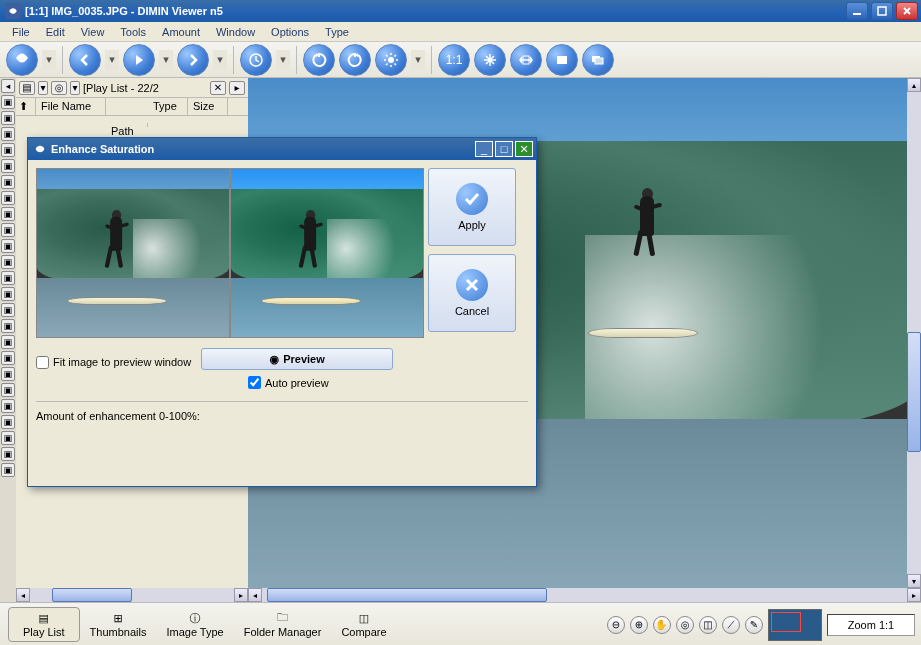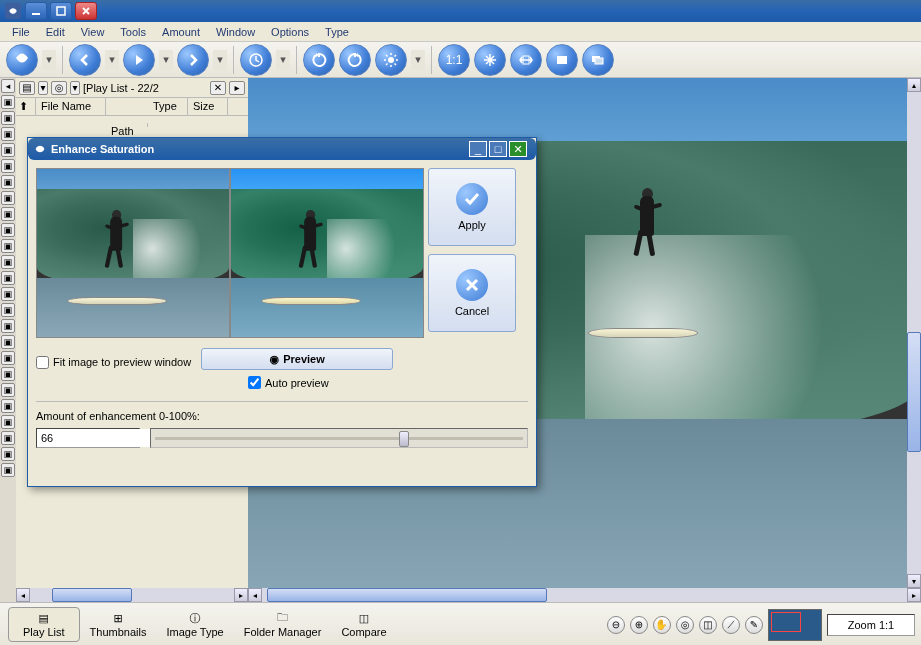--- a/index.html
+++ b/index.html
@@ -40,21 +40,21 @@
 .viewer { flex: 1; position: relative; background: #333; }
 .photo { position: absolute; inset: 0; overflow: hidden; }
 
 .hscroll { position: absolute; bottom: 0; left: 0; right: 0; height: 14px; background: #e8e6da; display: flex; }
 .vscroll { position: absolute; top: 0; right: 0; bottom: 14px; width: 14px; background: #e8e6da; display: flex; flex-direction: column; }
 .sc-btn { width: 14px; height: 14px; background: linear-gradient(to bottom,#eef,#ccd); border: 1px solid #99a; display: flex; align-items: center; justify-content: center; font-size: 8px; cursor: pointer; }
 .sc-track { flex: 1; background: #d8d9e4; position: relative; }
 .sc-thumb { position: absolute; background: linear-gradient(to bottom,#d4def5,#99b4e8); border: 1px solid #5478b8; border-radius: 2px; }
 
 .dialog { position: absolute; left: 27px; top: 137px; width: 510px; height: 350px; background: #ece9d8; border: 1px solid #1d5aa8; box-shadow: 3px 3px 8px rgba(0,0,0,.4); z-index: 100; }
-.dlg-title { height: 22px; background: linear-gradient(to bottom, #3a6ea5, #1d5aa8); display: flex; align-items: center; padding: 0 9px 0 5px; color: white; border-radius: 6px; }
+.dlg-title { height: 22px; background: linear-gradient(to bottom, #3a6ea5, #1d5aa8); display: flex; align-items: center; padding: 0 3px 0 5px; color: white; }
 .dlg-title .t { flex: 1; font-weight: bold; }
 .dlg-title .db { width: 18px; height: 16px; margin-left: 2px; border: 1px solid #fff; display: flex; align-items: center; justify-content: center; background: #4a7ab8; cursor: pointer; }
 .dlg-title .db.close { background: #2a8e2a; }
 .dlg-body { padding: 8px; }
 .preview-row { display: flex; }
 .preview-img { width: 194px; height: 170px; border: 1px solid #888; background: #333; position: relative; overflow: hidden; }
 .dlg-btns { display: flex; flex-direction: column; gap: 8px; margin-left: 4px; }
 .dlg-btn { width: 88px; height: 78px; background: linear-gradient(to bottom,#f0f4fa,#d4def0); border: 1px solid #8aa8d0; border-radius: 3px; display: flex; flex-direction: column; align-items: center; justify-content: center; gap: 4px; cursor: pointer; }
 .dlg-btn .bi { width: 32px; height: 32px; border-radius: 16px; display: flex; align-items: center; justify-content: center; }
 .dlg-btn .bi.ok { background: radial-gradient(circle at 30% 30%, #9cc8ff, #3f7dd6); }
@@ -98,20 +98,21 @@
 </style>
 </head>
 <body>
 
 <div class="titlebar">
   <div class="app-icon">
       <svg viewBox="0 0 16 16">
         <path d="M3 8c2-5 8-5 10 0-2 5-8 5-10 0z" fill="#fff"></path>
       </svg>
     </div>
+  <div class="title">[1:1] IMG_0035.JPG - DIMIN Viewer n5</div>
   <div class="win-btns">
     <div class="win-btn">
         <svg width="10" height="10" viewBox="0 0 10 10">
           <rect x="1" y="7" width="8" height="2" fill="#fff"></rect>
         </svg>
       </div>
     <div class="win-btn">
         <svg width="10" height="10" viewBox="0 0 10 10">
           <rect x="1" y="1" width="8" height="8" fill="none" stroke="#fff" stroke-width="1.5"></rect>
         </svg>
@@ -385,33 +386,20 @@
         <span>◉</span>
         <span>Preview</span>
       </div>
     </div>
     <label class="check-row" style="margin-left:212px">
       <input type="checkbox" checked="" style="">
       <span>Auto preview</span>
     </label>
     <hr class="dlg-hr">
     <div>Amount of enhancement 0-100%:</div>
-    <div class="spin-row">
-      <div class="spin">
-        <input value="66" style="">
-        <div class="sb">
-            <div>▴</div>
-            <div>▾</div>
-          </div>
-      </div>
-      <div class="slider">
-        <div class="track"></div>
-        <div class="thumb" style="left:66%"></div>
-      </div>
-    </div>
   </div>
 </div>
 
 <div class="bottom-bar">
   <div class="bb-item first">
     <div class="ico">▤</div>
     <span>Play List</span>
   </div>
   <div class="bb-item">
     <div class="ico">⊞</div>

